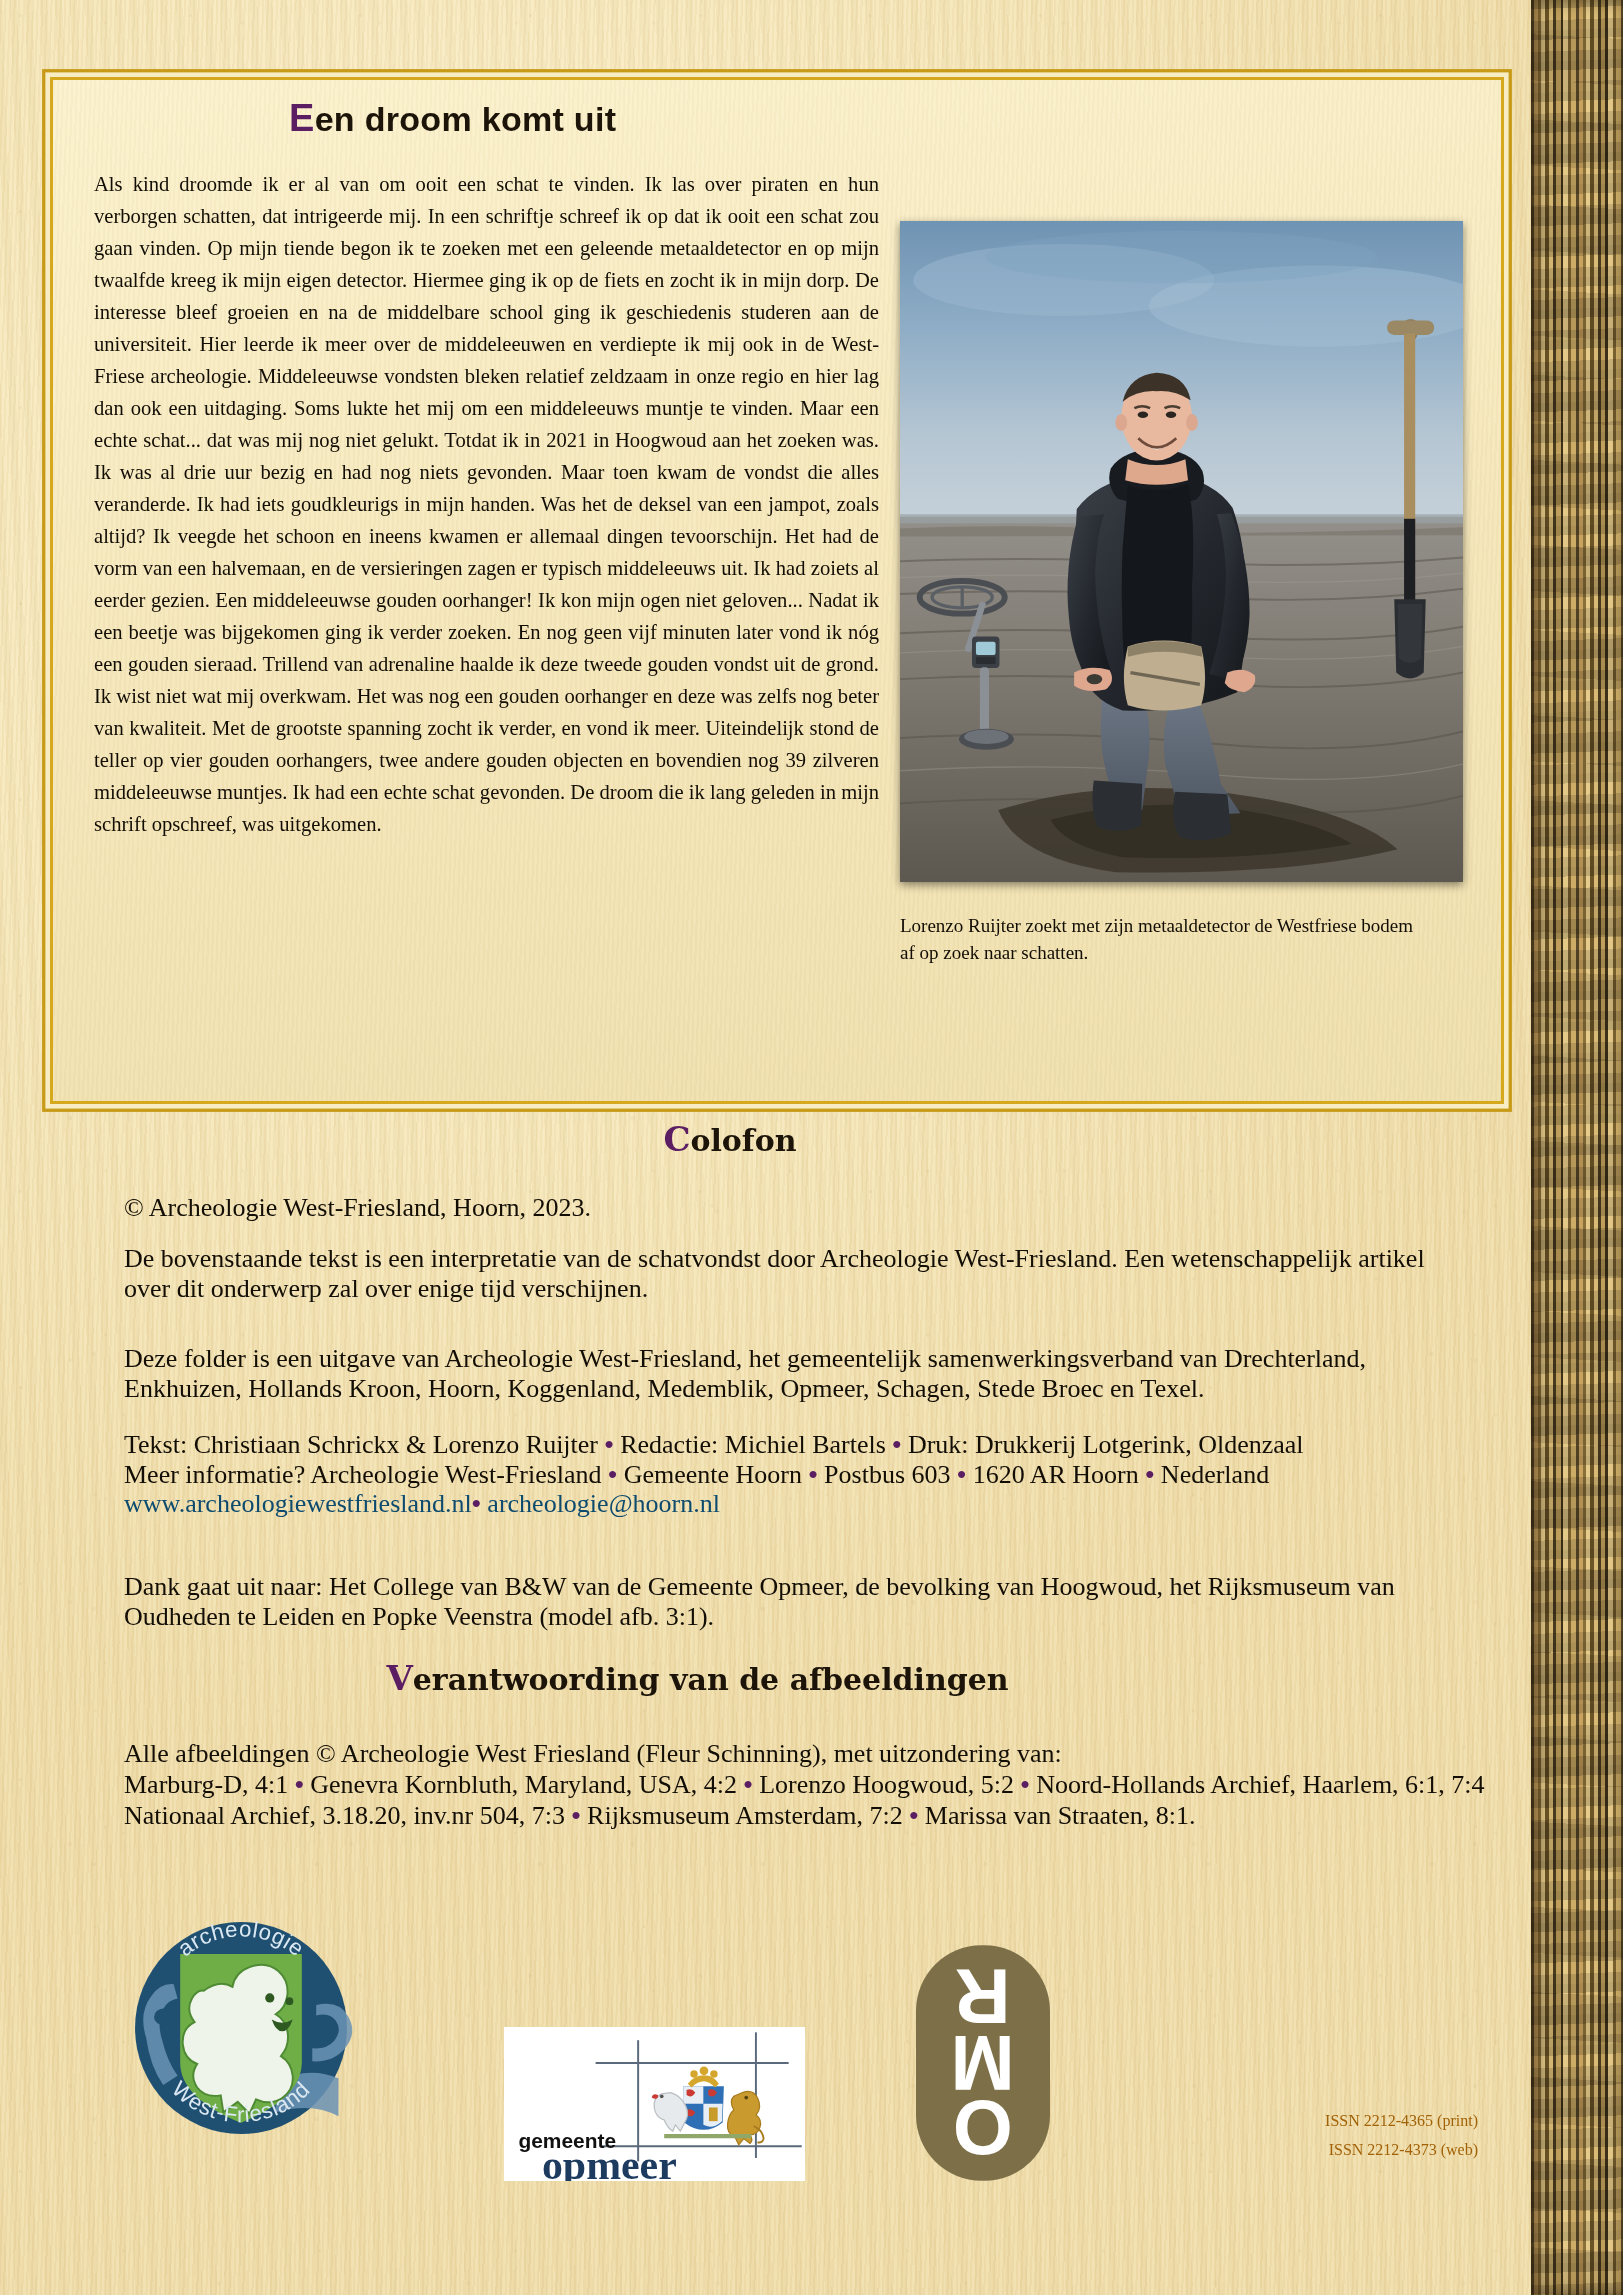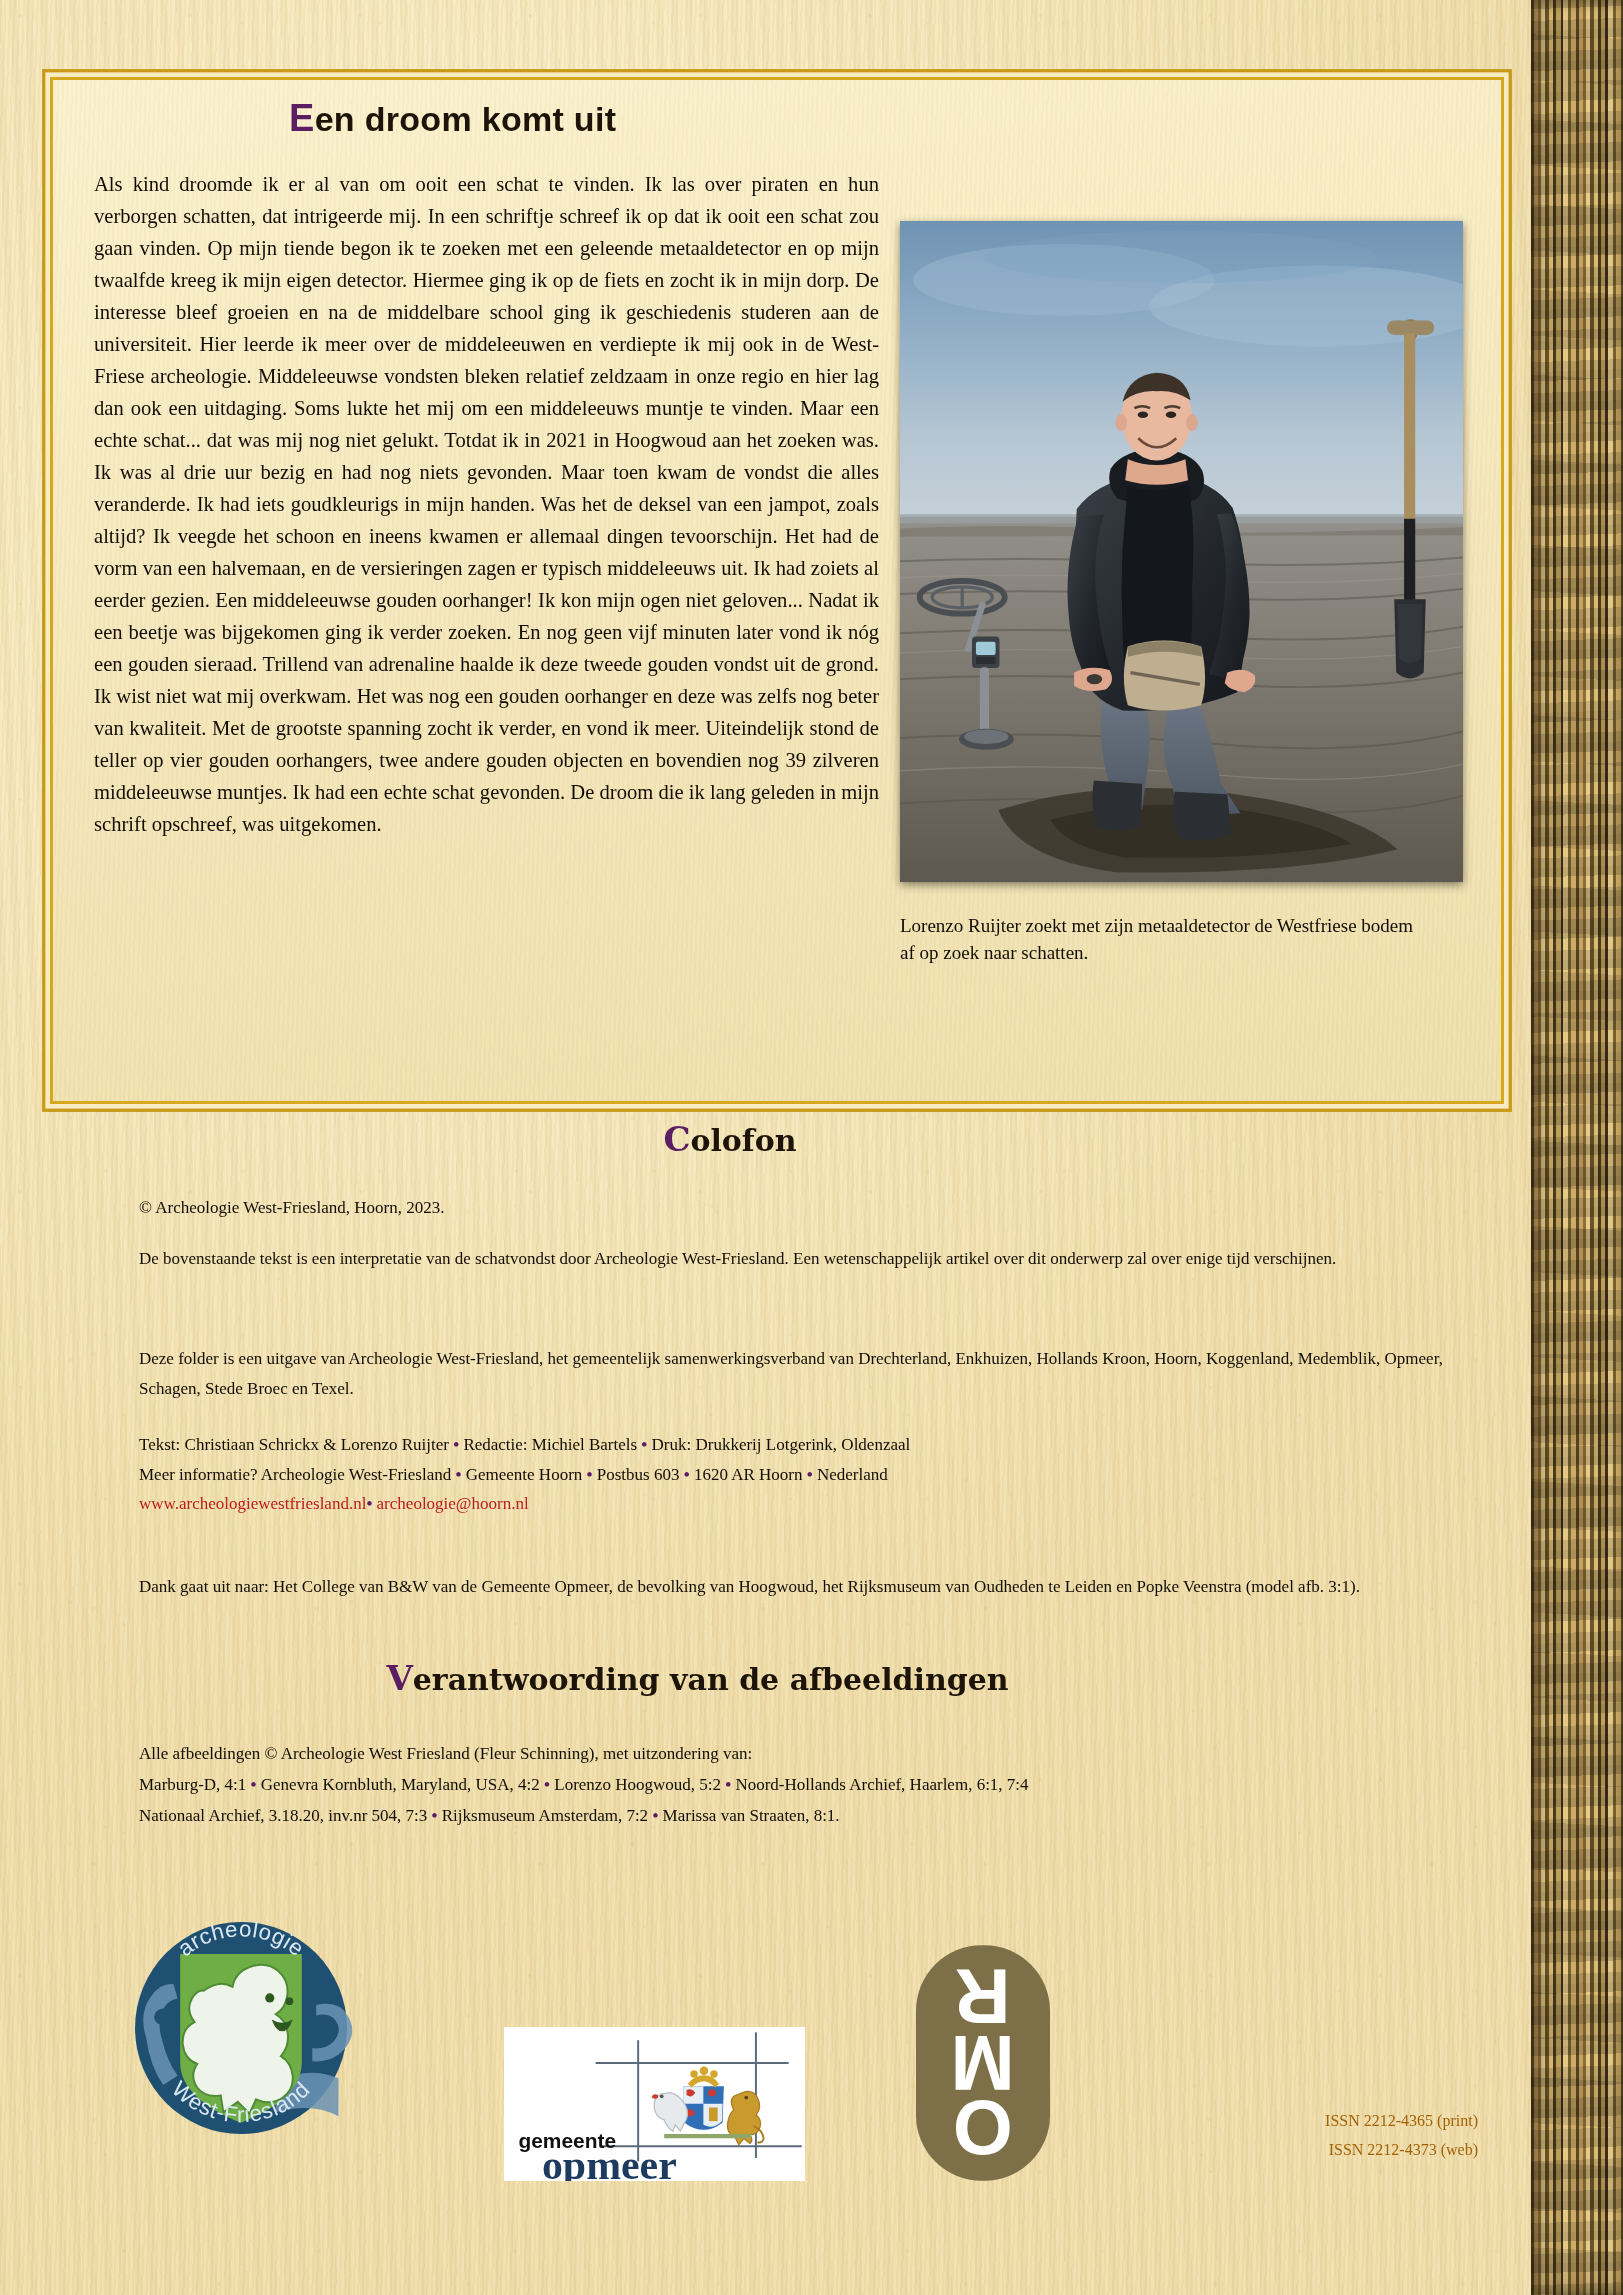--- a/index.html
+++ b/index.html
@@ -93,26 +93,26 @@
     position:absolute;left:0;top:1119px;width:1525px;
   }
   .section-title{
     text-align:center;font-size:30px;color:#1c1409;
     font-family:"DejaVu Serif", serif;font-weight:600;
     margin:0 0 0 -65px;
   }
   .section-title .drop{color:#5b1e63;font-size:34px;}
 
   .cblock{
-    position:absolute;left:139px;width:1335px;
-    font-size:17px;line-height:29.5px;color:#120d05;
+    position:absolute;left:124px;width:1335px;
+    font-size:26px;line-height:29.5px;color:#120d05;
   }
   .cblock.italic{}
   .bullet{color:#5b1e63;font-weight:bold;}
-  .link{color:#b91c1c;}
+  .link{color:#0c4a6e;}
 
   
   #logo-awf{
     position:absolute;left:120px;top:1907px;width:242px;height:242px;
   }
   #logo-opmeer{
     position:absolute;left:504px;top:2027px;width:301px;height:154px;
     background:#fff;
   }
   #logo-rmo{

